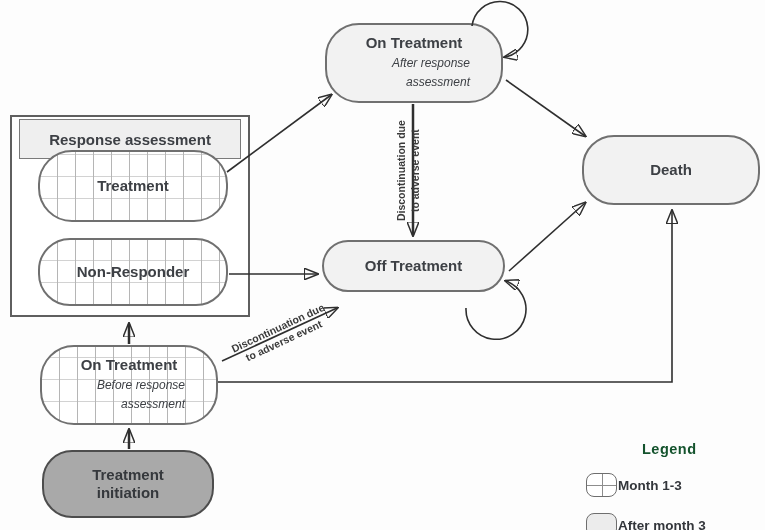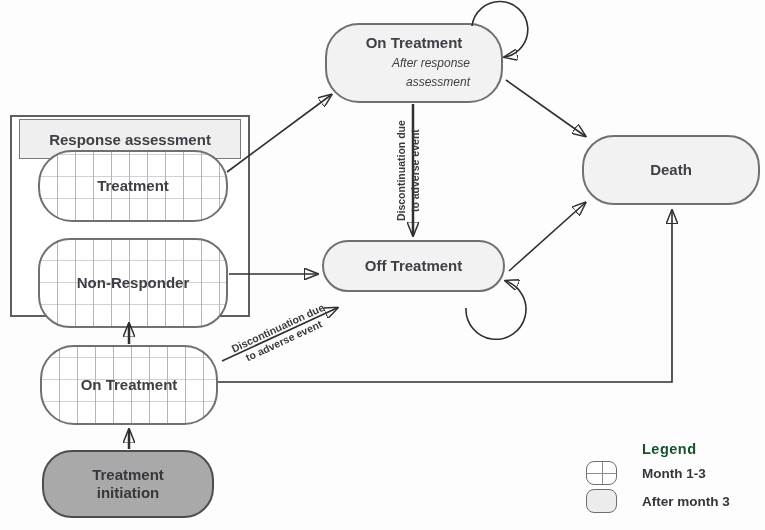--- a/index.html
+++ b/index.html
@@ -117,22 +117,22 @@
   #legend .legend-title {
     font-weight: bold;
     font-size: 14.5px;
     color: #14532d;
     margin-left: 56px;
     letter-spacing: 0.5px;
   }
   .legend-row {
     display: flex;
     align-items: center;
-    margin-top: 4px;
-    gap: 25px;
+    margin-top: 16px;
+    gap: 1px;
   }
   .legend-swatch {
     position: relative;
     width: 31px; height: 24px;
     box-sizing: border-box;
     border: 1.6px solid #6e6e6e;
     border-radius: 8px;
     background: #fff;
     flex: 0 0 auto;
   }
@@ -172,26 +172,27 @@
   </div>
 
   <div class="node" style="left:582px; top:135px; width:178px; height:70px; border-radius:32px;">
     <span class="title">Death</span>
   </div>
 
   <div class="node gridfill" style="left:38px; top:150px; width:190px; height:72px; border-radius:34px;">
     <span class="title">Treatment</span>
   </div>
 
-  <div class="node gridfill" style="left:38px; top:238px; width:190px; height:90px; border-radius:32px;">
+  <div class="node gridfill" style="left:38px; top:238px; width:190px; height:68px; border-radius:32px;">
     <span class="title">Non-Responder</span>
   </div>
 
   <div class="node gridfill" style="left:40px; top:345px; width:178px; height:80px; border-radius:34px;">
     <span class="title">On Treatment</span>
+    <span class="subtitle">Before response assessment</span>
   </div>
 
   <div class="node darkfill" style="left:42px; top:450px; width:172px; height:68px; border-radius:30px;">
     <span class="title">Treatment initiation</span>
   </div>
 
   <svg class="arrows" width="765" height="530" viewBox="0 0 765 530">
     <defs>
       <marker id="ah" viewBox="0 0 10 8" markerWidth="9" markerHeight="7.2" refX="8.8" refY="4" orient="auto">
         <path d="M0,0 L10,4 L0,8 Z" fill="#2f2f2f" stroke="none"></path>

